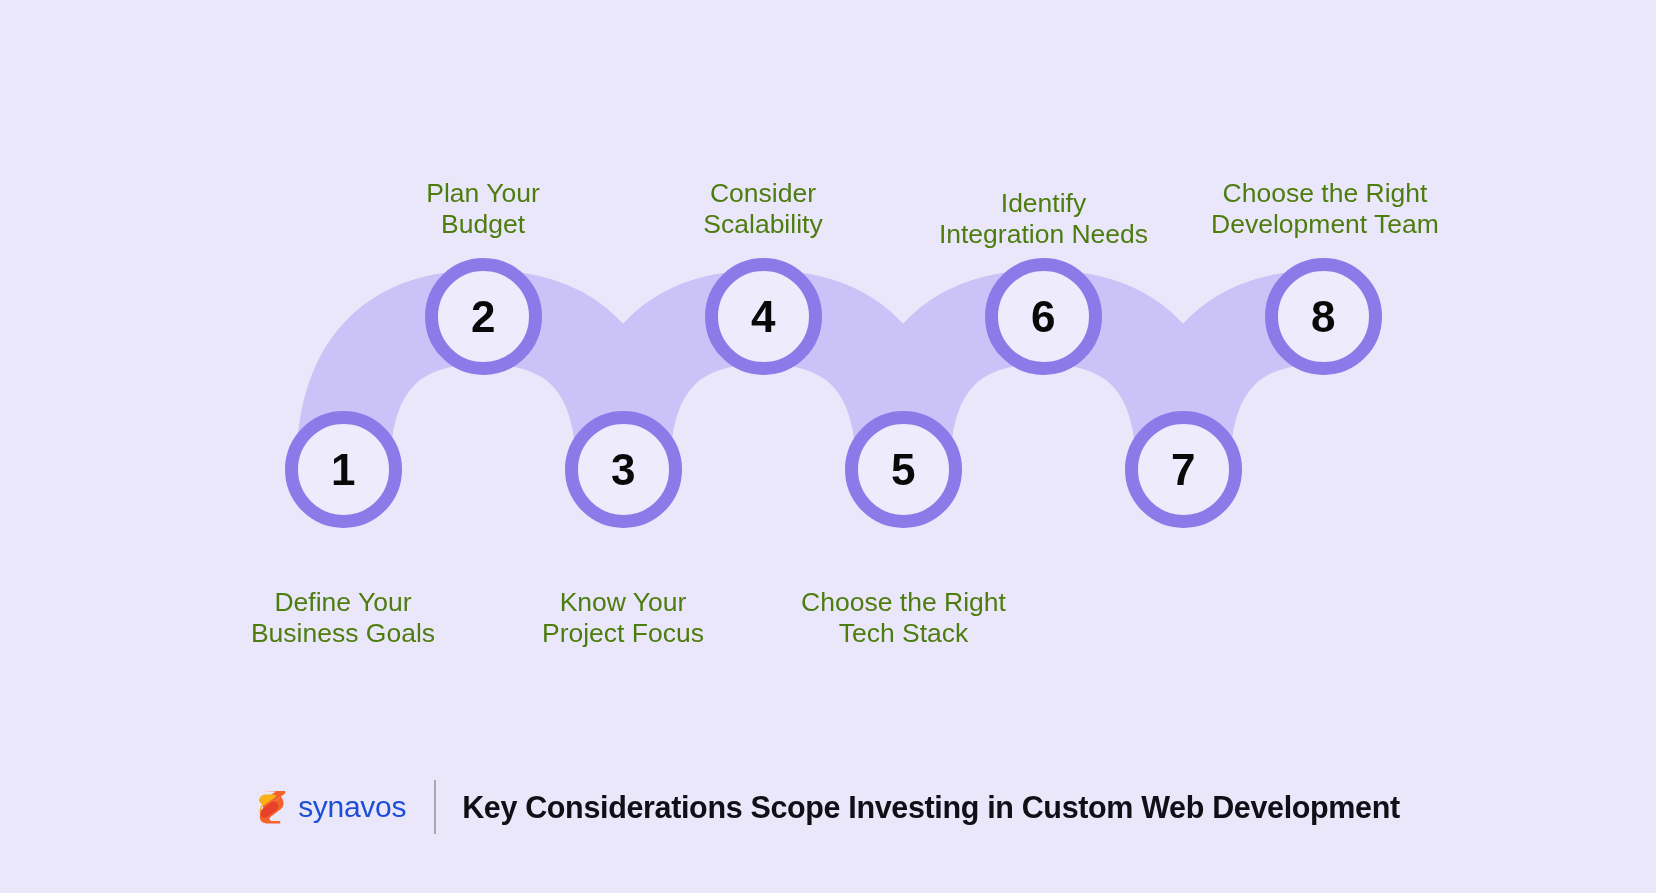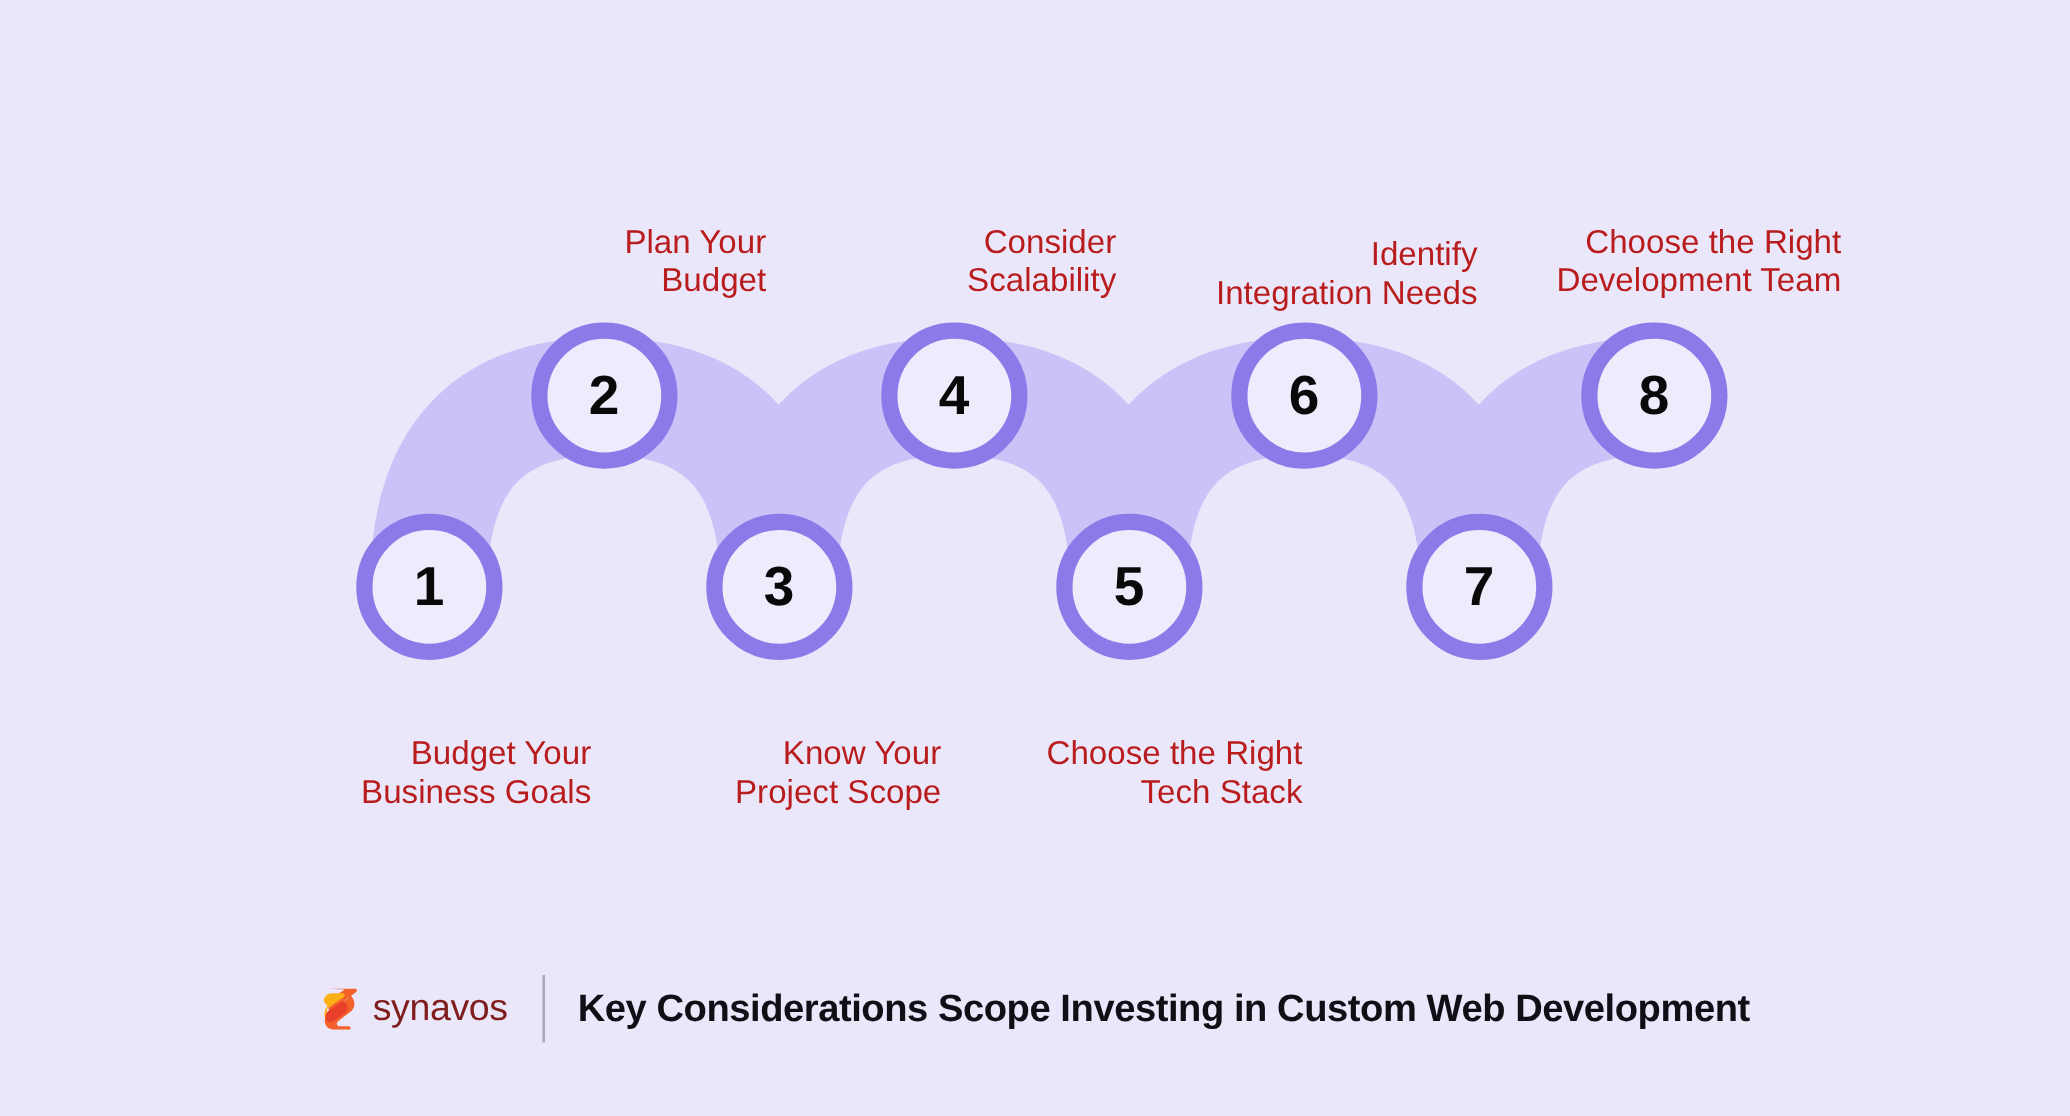--- a/index.html
+++ b/index.html
@@ -57,22 +57,22 @@
     font-size: 44px;
     font-weight: bold;
     color: #090909;
     line-height: 1;
     letter-spacing: 0.5px;
   }
 
   .node-label {
     position: absolute;
     width: 260px;
-    text-align: right;
-    color: #b91c1c;
+    text-align: center;
+    color: #4d7c0f;
     font-size: 26.5px;
     line-height: 1.17;
     z-index: 4;
     white-space: pre-line;
   }
 
   
   #footer {
     position: absolute;
     left: 0;
@@ -88,21 +88,21 @@
     align-items: center;
     gap: 11px;
   }
   #logo-mark {
     width: 31px;
     height: 38px;
     display: block;
   }
   #brand-name {
     font-size: 30px;
-    color: #7f1d1d;
+    color: #1d4ed8;
     letter-spacing: -0.3px;
     font-weight: 500;
   }
   #footer-divider {
     width: 2px;
     height: 54px;
     background: #a9a8b4;
     margin: 0 26px 0 28px;
   }
   #footer-title {
@@ -135,34 +135,34 @@
                C 623 355, 682 317, 763 317
                C 844 317, 903 355, 903 470
                C 903 355, 962 317, 1043 317
                C 1124 317, 1183 355, 1183 470
                C 1183 355, 1242 317, 1323 317" fill="none" stroke="#cbc2f7" stroke-width="94" stroke-linecap="round" stroke-linejoin="round"></path>
     </svg>
 
     <div class="node" style="left:285px; top:411px;">
       <span class="node-num">1</span>
     </div>
-    <div class="node-label" style="left:213px; top:587px;">Budget Your
+    <div class="node-label" style="left:213px; top:587px;">Define Your
 Business Goals</div>
 
     <div class="node" style="left:425px; top:258px;">
       <span class="node-num">2</span>
     </div>
     <div class="node-label" style="left:353px; top:178px;">Plan Your
 Budget</div>
 
     <div class="node" style="left:565px; top:411px;">
       <span class="node-num">3</span>
     </div>
     <div class="node-label" style="left:493px; top:587px;">Know Your
-Project Scope</div>
+Project Focus</div>
 
     <div class="node" style="left:705px; top:258px;">
       <span class="node-num">4</span>
     </div>
     <div class="node-label" style="left:633px; top:178px;">Consider
 Scalability</div>
 
     <div class="node" style="left:845px; top:411px;">
       <span class="node-num">5</span>
     </div>

